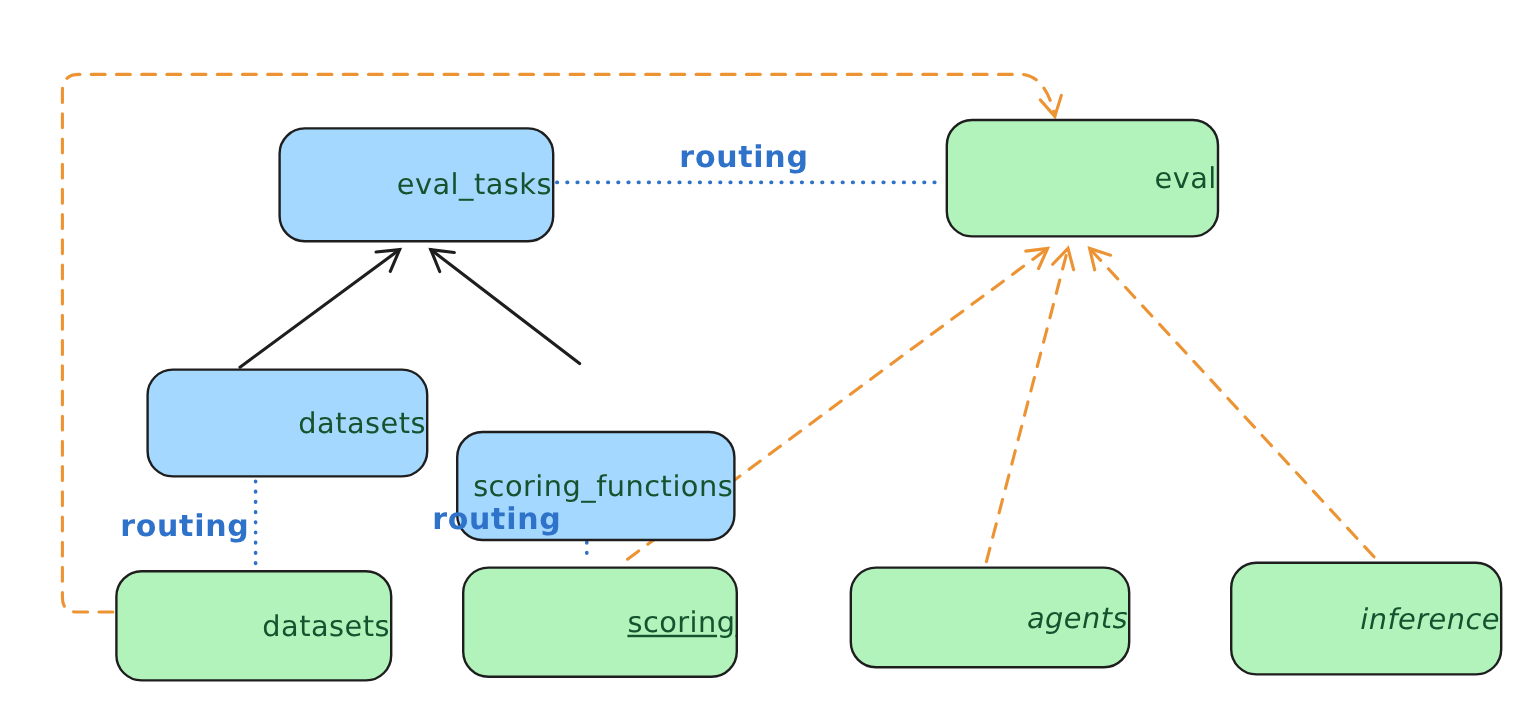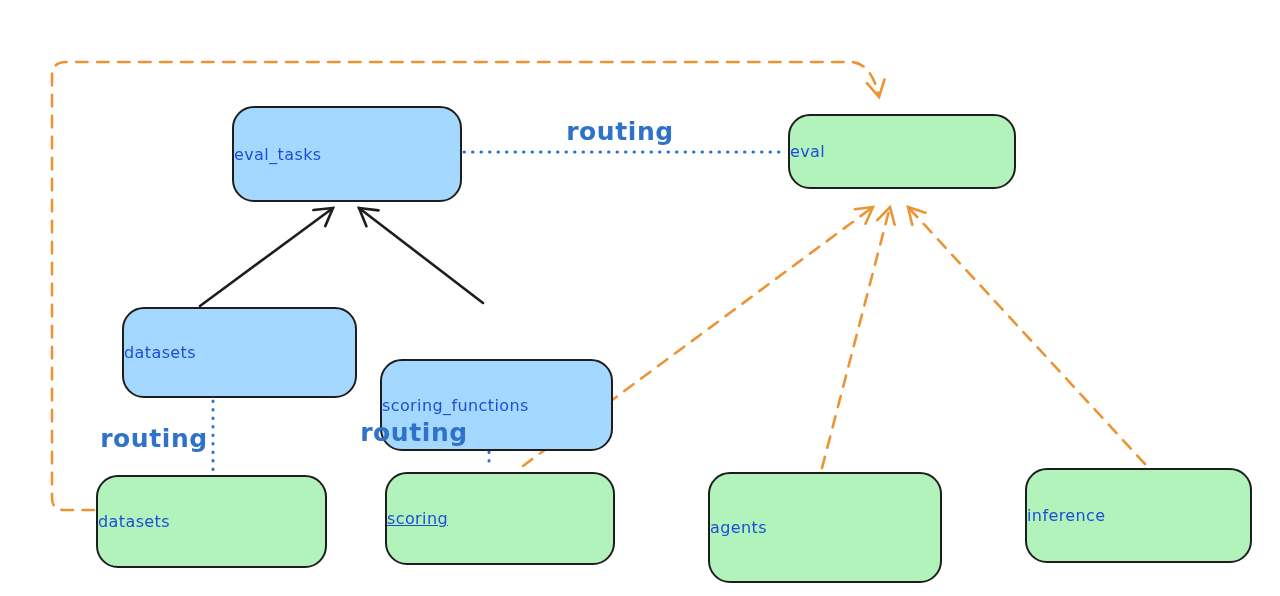--- a/index.html
+++ b/index.html
@@ -9,34 +9,34 @@
   }
   svg.wires{position:absolute;left:0;top:0;width:1280px;height:596px;}
   .wire{fill:none;stroke-width:2.6px;stroke-linecap:round;}
   .wire.black{stroke:var(--stroke,#1e1e1e);}
   .wire.bluedot{stroke:var(--blue,#2f72c9);stroke-width:3px;stroke-dasharray:.5 8;}
   .wire.orangedash{stroke:var(--orange,#ec9434);stroke-dasharray:11.5 9.5;}
   .ahp{fill:none;stroke-width:2.6px;stroke-linecap:round;}
   .ahp.black{stroke:var(--stroke,#1e1e1e);}
   .ahp.orange{stroke:var(--orange,#ec9434);}
   .node{
-    position:absolute;display:flex;align-items:center;justify-content:flex-start;
+    position:absolute;display:flex;align-items:center;justify-content:flex-end;
     border:2.6px solid var(--stroke,#1e1e1e);border-radius:22px;
-    font-size:16px;color:#1d4ed8;letter-spacing:.4px;box-sizing:border-box;
+    font-size:24px;color:#14532d;letter-spacing:.4px;box-sizing:border-box;
   }
   .node.blue{background:var(--node-blue,#a5d8ff);}
   .node.green{background:var(--node-green,#b2f2bb);}
   #n-eval_tasks{left:232px;top:106px;width:230px;height:96px;}
-  #n-eval{left:788px;top:114px;width:228px;height:75px;}
+  #n-eval{left:788px;top:99px;width:228px;height:99px;}
   #n-datasets{left:98px;top:307px;width:235px;height:91px;margin-left:24px;}
   #n-scoring_functions{left:380px;top:323px;width:233px;height:92px;margin-top:36px;}
   #n-datasetio{left:96px;top:475px;width:231px;height:93px;}
   #n-scoring{left:385px;top:472px;width:230px;height:93px;text-decoration:underline;}
-  #n-agents{left:708px;top:472px;width:234px;height:111px;}
-  #n-inference{left:1025px;top:468px;width:227px;height:95px;}
+  #n-agents{left:708px;top:472px;width:234px;height:85px;font-style:italic;}
+  #n-inference{left:1025px;top:468px;width:227px;height:95px;font-style:italic;}
   .edge-label{
     position:absolute;transform:translate(-50%,-50%);
     color:var(--blue,#2f72c9);font-size:25px;font-weight:bold;letter-spacing:.6px;
     white-space:nowrap;
   }
   #el-top{left:620px;top:131px;}
   #el-left{left:154px;top:438px;}
   #el-mid{left:414px;top:432px;}
 </style>
 </head>

